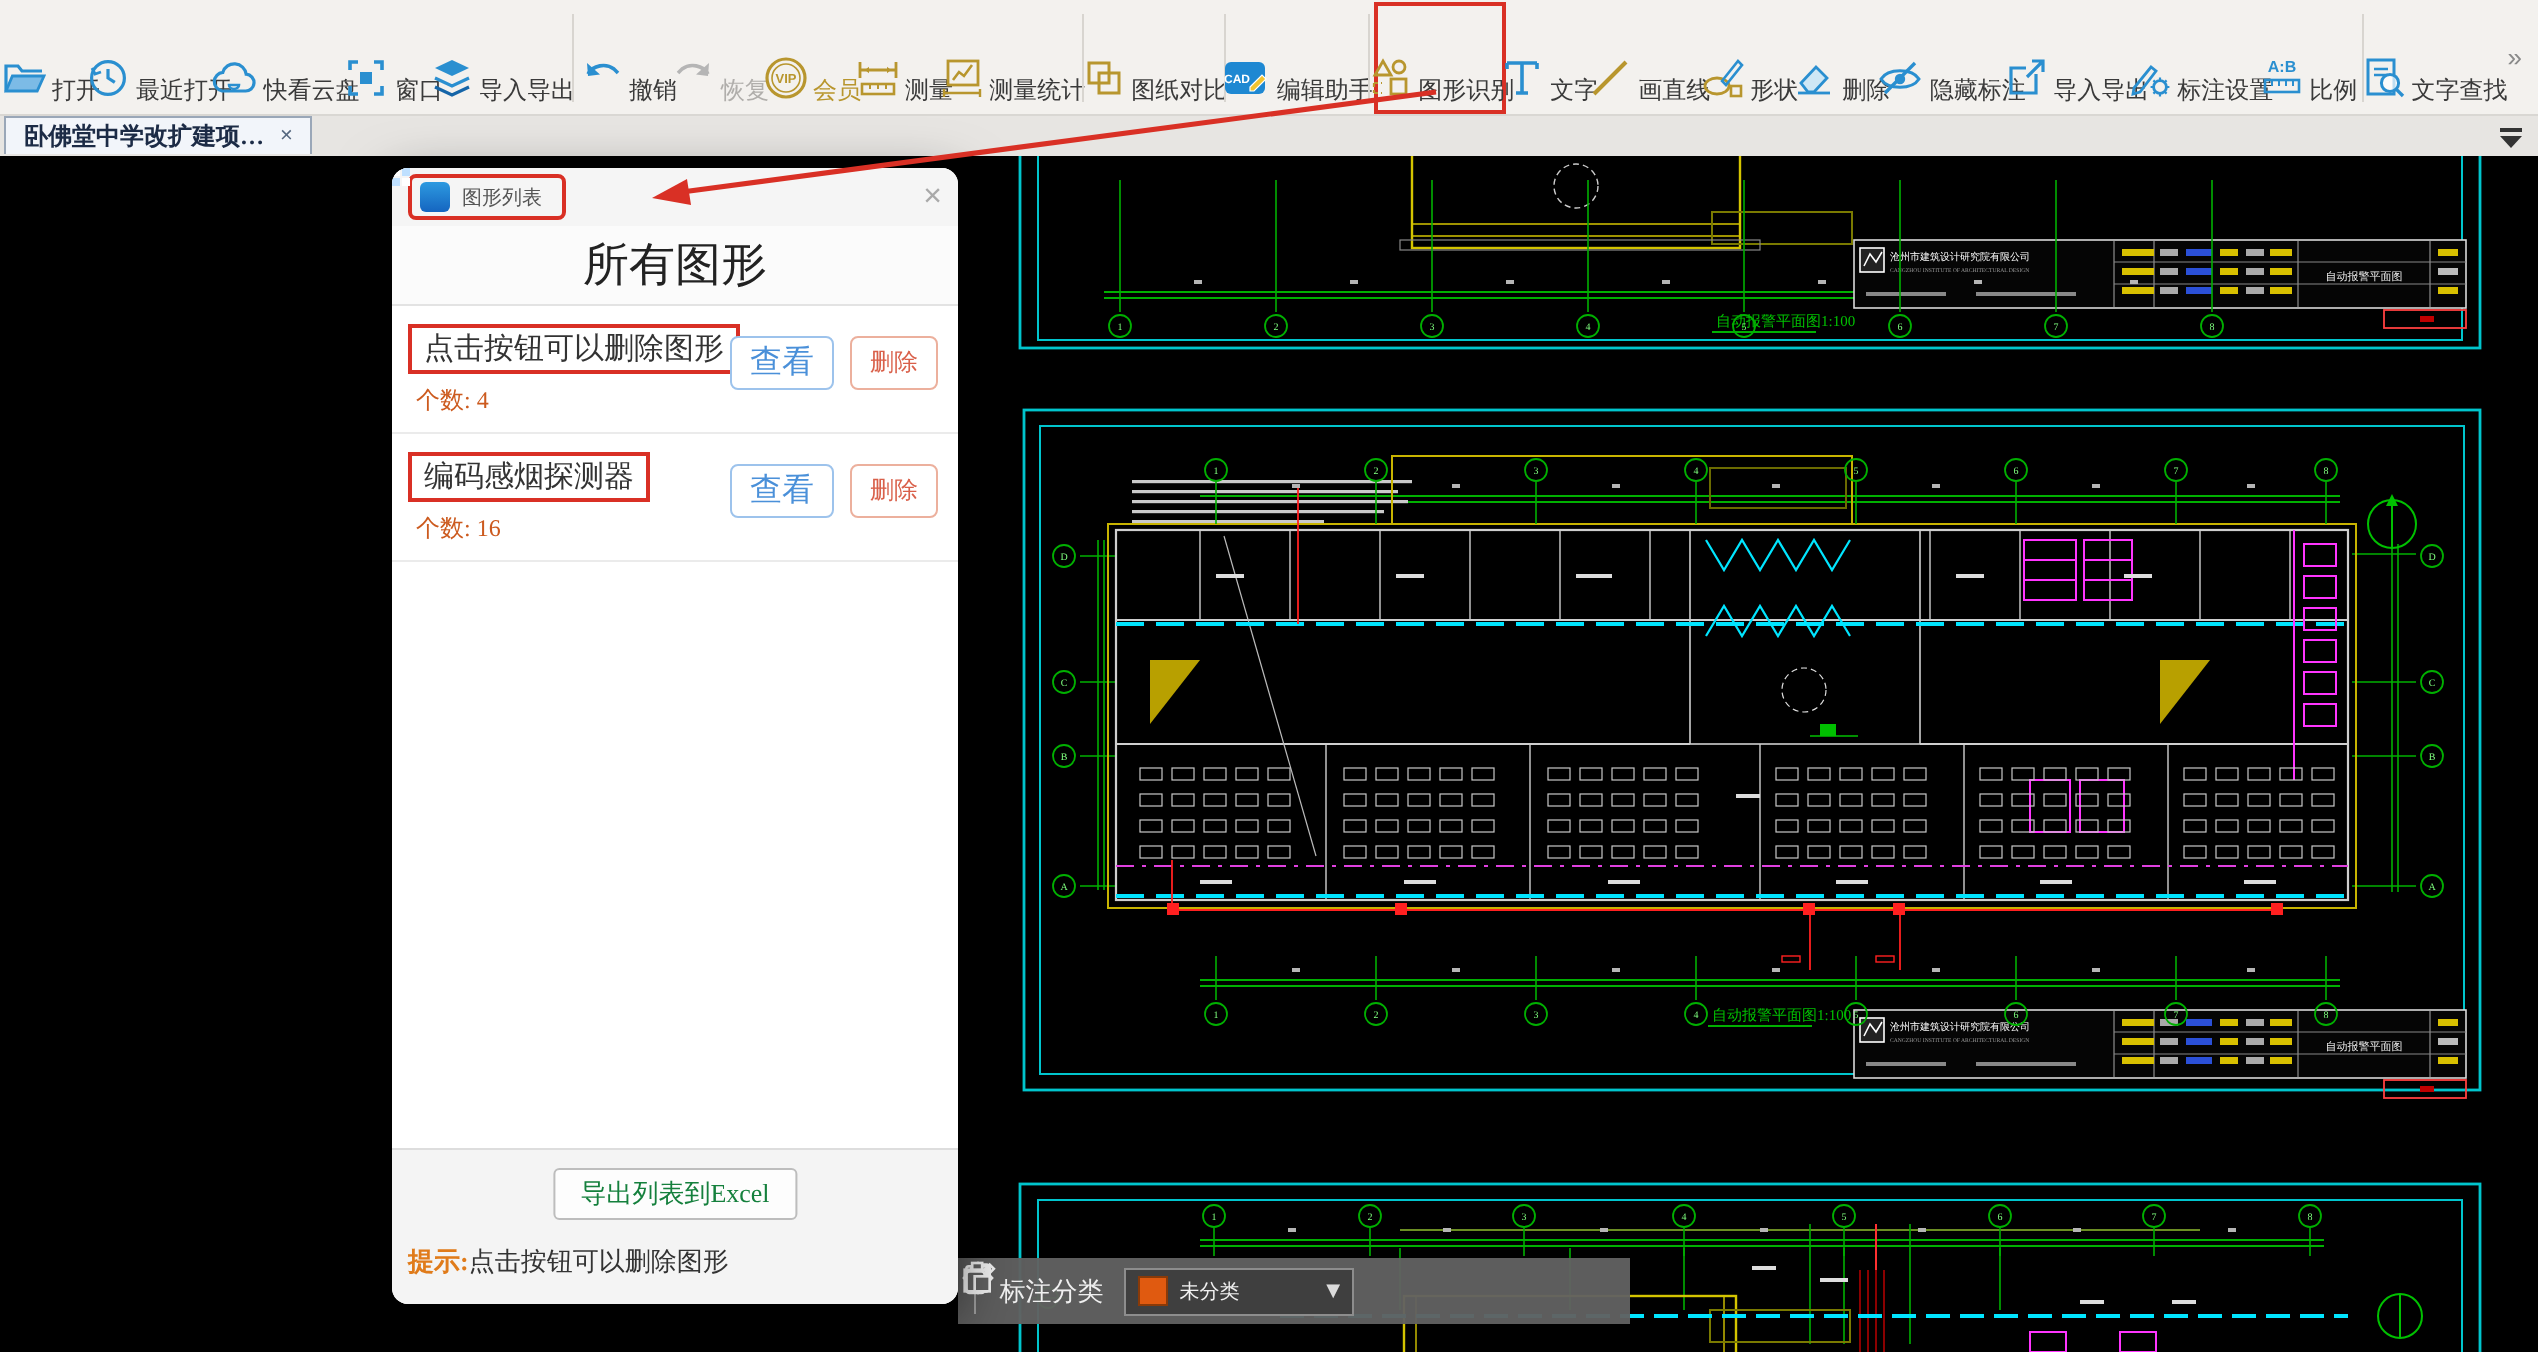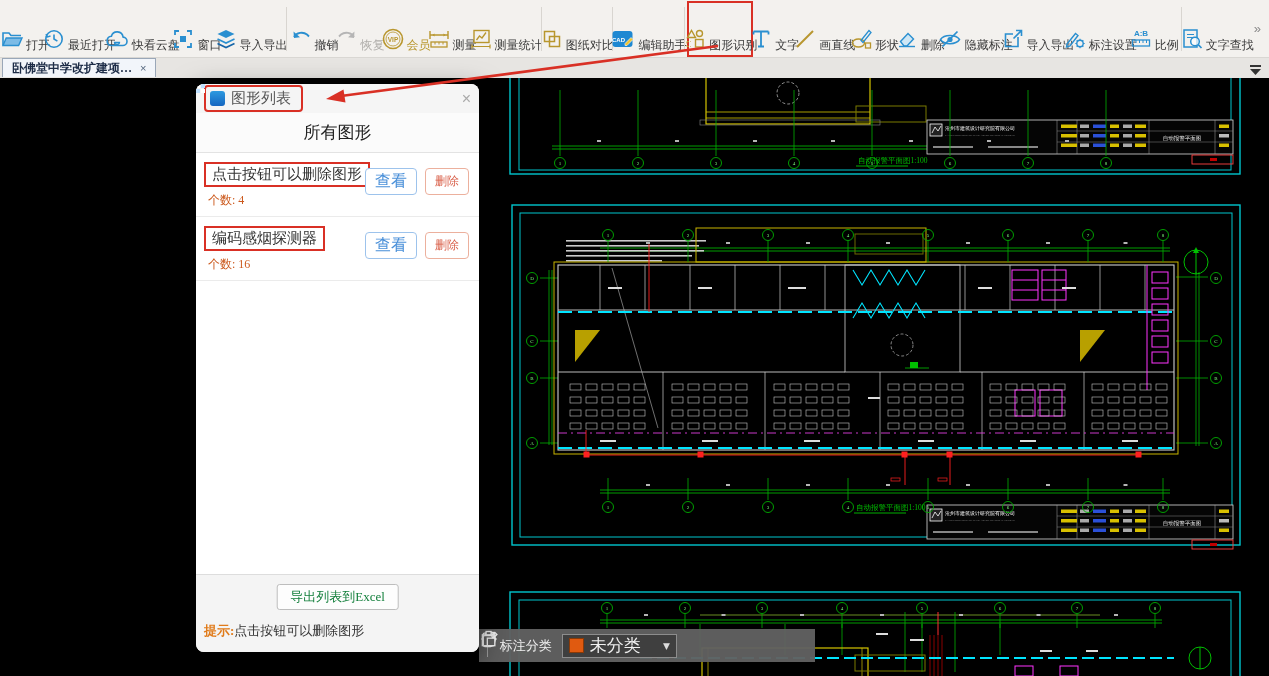--- a/index.html
+++ b/index.html
@@ -27,24 +27,24 @@
   
   .canvas{position:absolute;top:78px;left:0;width:1269px;height:598px;background:#000;}
   .canvas svg{position:absolute;top:0;left:0;}
   
   .panel{position:absolute;left:196px;top:6px;width:283px;height:568px;background:#fff;border-radius:8px;
          box-shadow:0 8px 28px rgba(0,0,0,.55);display:flex;flex-direction:column;overflow:hidden;z-index:30;}
   .panel-titlebar{height:29px;background:#f5f5f5;display:flex;align-items:center;padding:0 8px;flex:none;}
   .panel-titlewrap{display:flex;align-items:center;gap:6px;border:2px solid #d93025;border-radius:4px;padding:2px 10px 2px 4px;}
   .panel-appicon{width:15px;height:15px;border-radius:3px;background:linear-gradient(#2d9ae0,#1565c0);
                  display:flex;align-items:center;justify-content:center;flex:none;}
-  .panel-title{font-size:15px;color:#555;white-space:nowrap;}
+  .panel-title{font-size:10px;color:#555;white-space:nowrap;}
   .panel-close{margin-left:auto;font-size:16px;color:#a9a9a9;cursor:pointer;line-height:16px;font-family:"Liberation Sans",sans-serif;}
   .panel-subheader{height:39px;background:#fbfbfb;border-bottom:1px solid #e3e3e3;display:flex;align-items:center;justify-content:center;flex:none;}
-  .panel-subheader span{font-size:17px;color:#222;}
+  .panel-subheader span{font-size:23px;color:#222;}
   .plist{flex:1;overflow:hidden;background:#fff;}
   .pitem{padding:9px 10px 7px 8px;border-bottom:1px solid #ebebeb;display:flex;align-items:flex-start;}
   .pitem-main{flex:1;min-width:0;}
   .pitem-name{display:inline-block;border:2px solid #d93025;padding:1px 6px;font-size:15px;color:#333;white-space:nowrap;}
   .pitem-count{margin:5px 0 0 4px;font-size:12px;color:#cc5a1e;}
   .pitem-actions{display:flex;gap:8px;margin-top:6px;flex:none;}
   .btn-view{font-size:16px;color:#4a90d9;border:1px solid #9dc3ec;background:#fff;border-radius:4px;padding:2px 9px;cursor:pointer;font-family:inherit;}
   .btn-del{font-size:12px;color:#d9604a;border:1px solid #ecb09d;background:#fff;border-radius:4px;padding:2px 9px;cursor:pointer;font-family:inherit;}
   .panel-footer{flex:none;height:77px;background:#f4f4f4;border-top:1px solid #ddd;position:relative;}
   .btn-export{position:absolute;left:50%;transform:translateX(-50%);top:9px;font-size:13px;color:#15803d;
@@ -52,21 +52,21 @@
   .panel-hint{position:absolute;left:8px;bottom:12px;font-size:13px;color:#333;white-space:nowrap;}
   .panel-hint b{color:#e07b1a;font-weight:bold;}
   
   .btoolbar{position:absolute;left:479px;top:551px;width:336px;height:33px;background:rgba(97,97,97,.96);
             display:flex;align-items:center;gap:10px;padding:0 10px 0 8px;box-sizing:border-box;z-index:25;}
   .btoolbar::before{content:"";width:1px;height:22px;background:#9c9c9c;margin-right:2px;}
   .btb-label{color:#f0f0f0;font-size:13px;white-space:nowrap;}
   .btb-select{width:150px;height:24px;background:#3f3f3f;border:1px solid #8d8d8d;display:flex;align-items:center;
               gap:6px;padding:0 6px;cursor:pointer;box-sizing:border-box;}
   .btb-swatch{width:13px;height:13px;background:#e05a10;border:1px solid #8a3a08;flex:none;}
-  .btb-value{color:#f0f0f0;font-size:17px;flex:1;white-space:nowrap;}
+  .btb-value{color:#f0f0f0;font-size:10px;flex:1;white-space:nowrap;}
   .btb-caret{color:#dcdcdc;font-size:9px;font-family:"DejaVu Sans",sans-serif;}
   .btb-icon{width:22px;height:22px;display:flex;align-items:center;justify-content:center;cursor:pointer;flex:none;}
   
   .overlay{position:absolute;top:0;left:0;width:1269px;height:676px;pointer-events:none;z-index:60;}
 </style>
 </head>
 <body>
 
 <div class="app">
 

